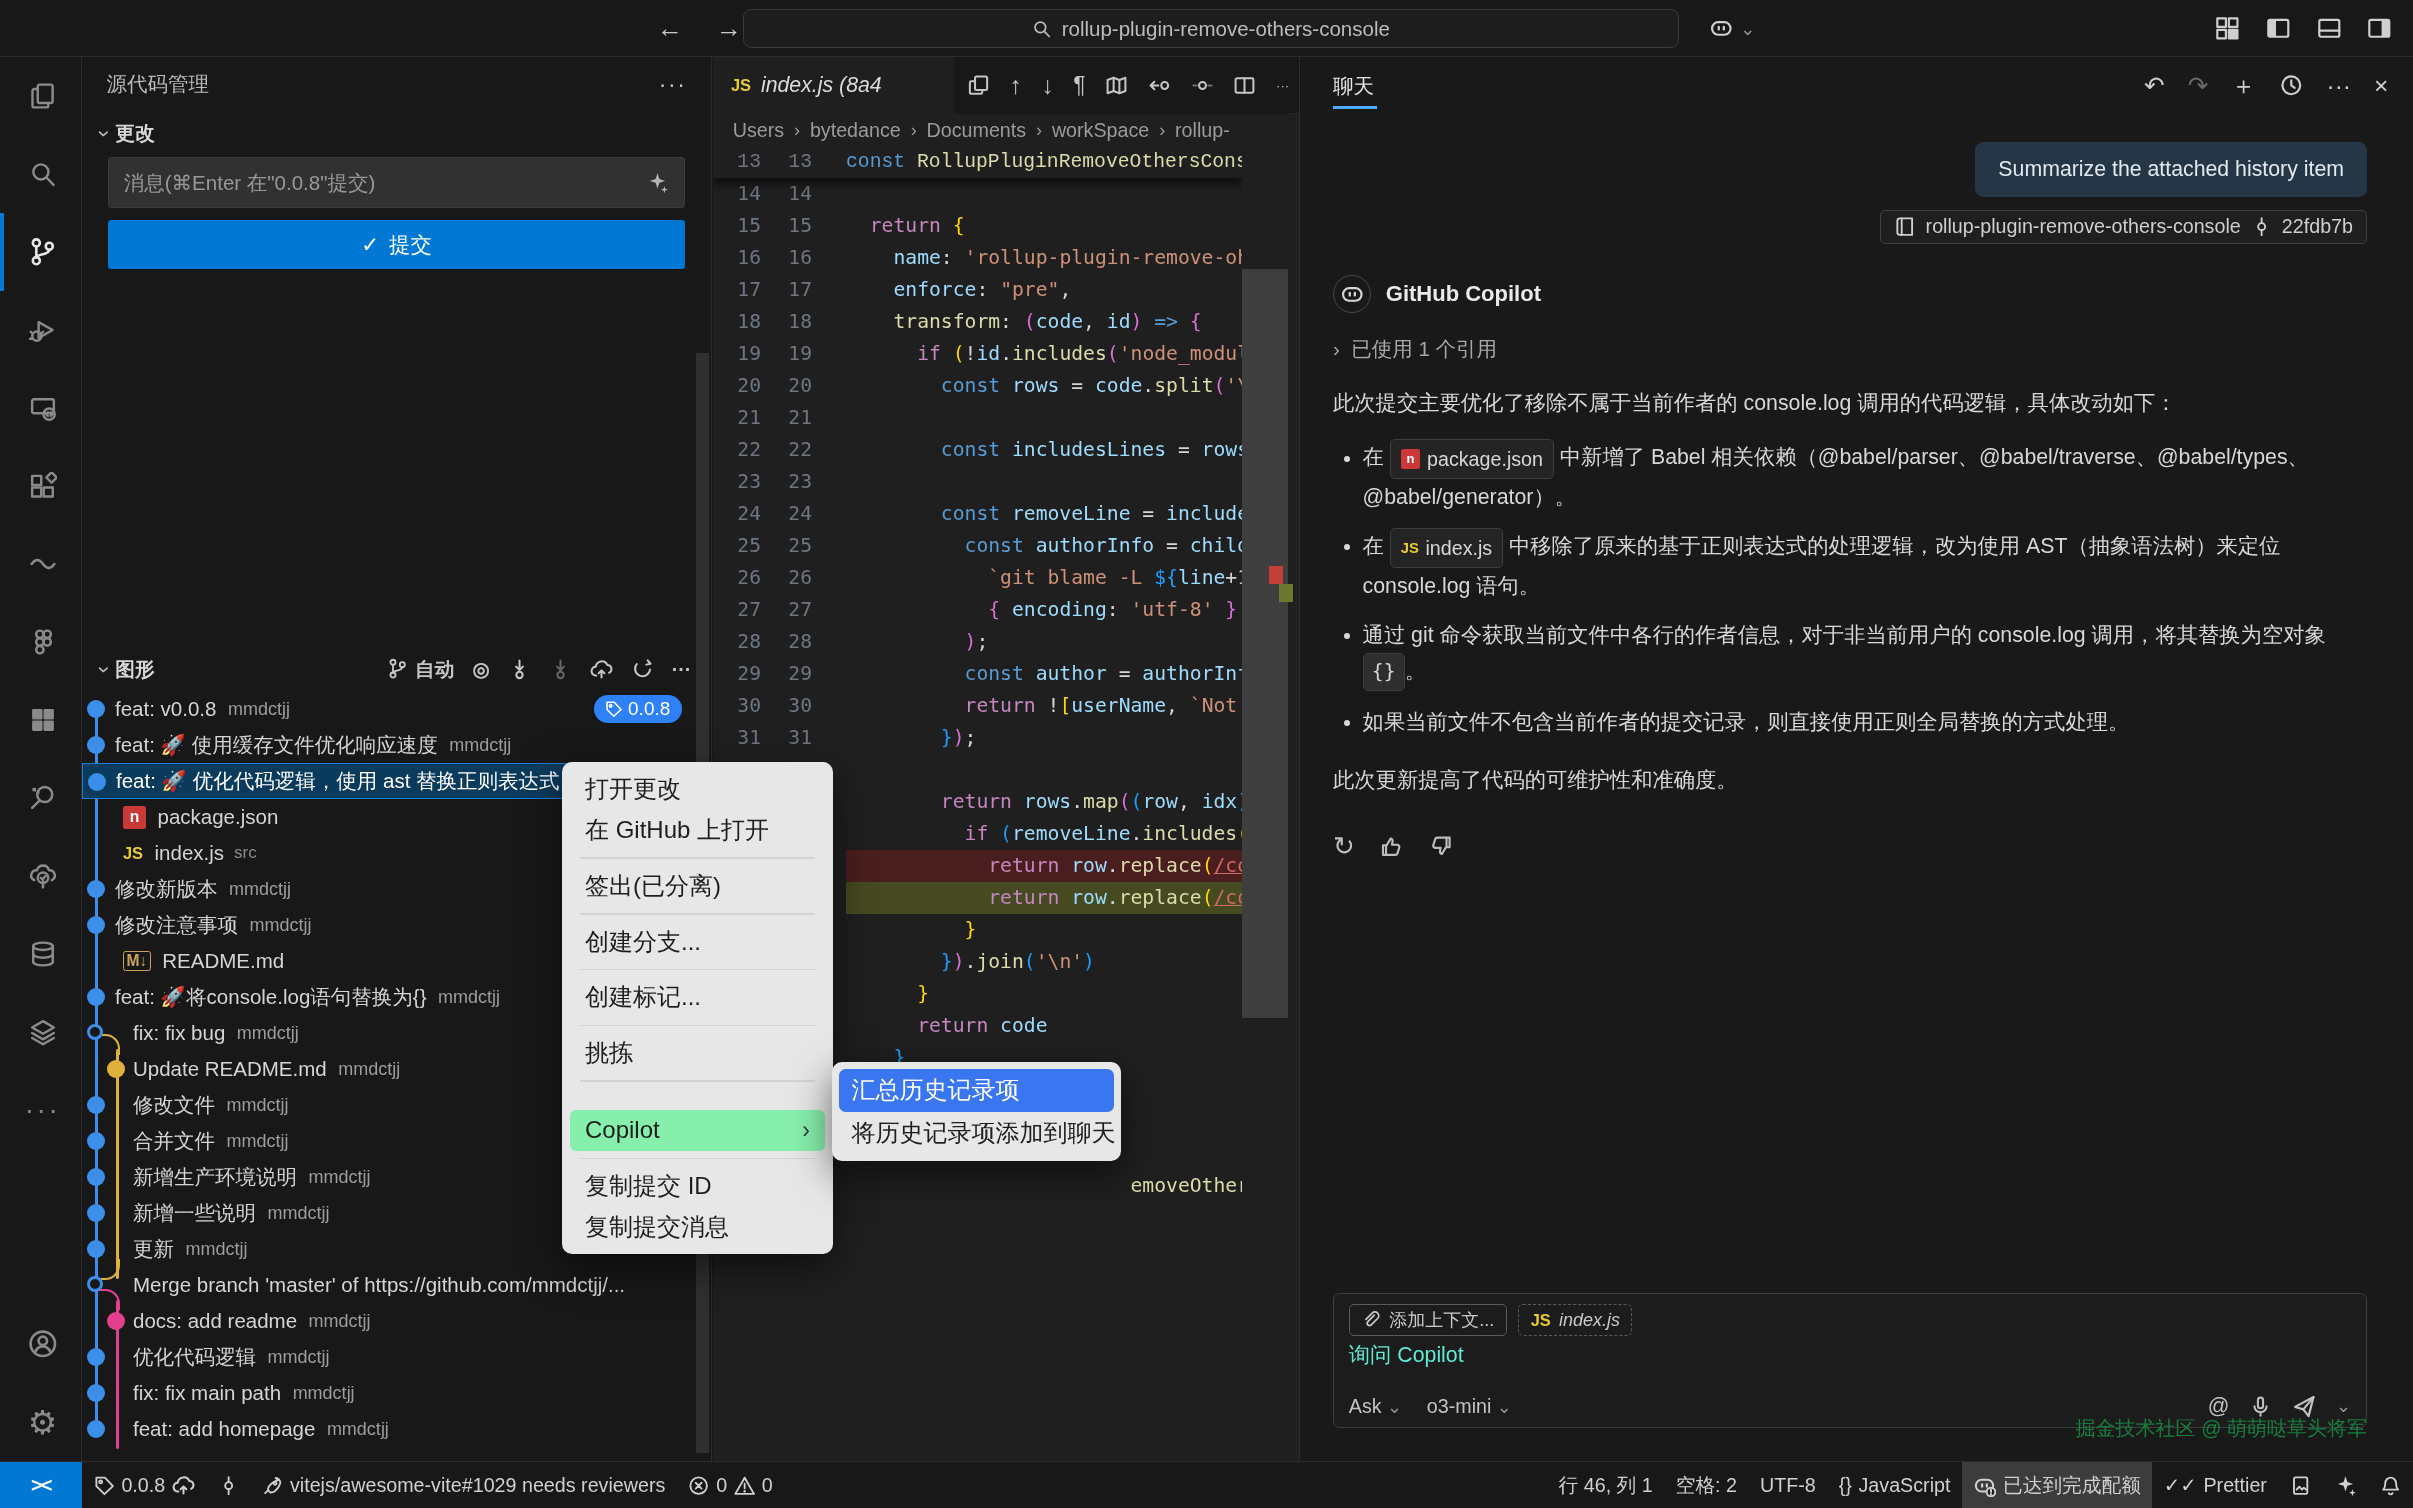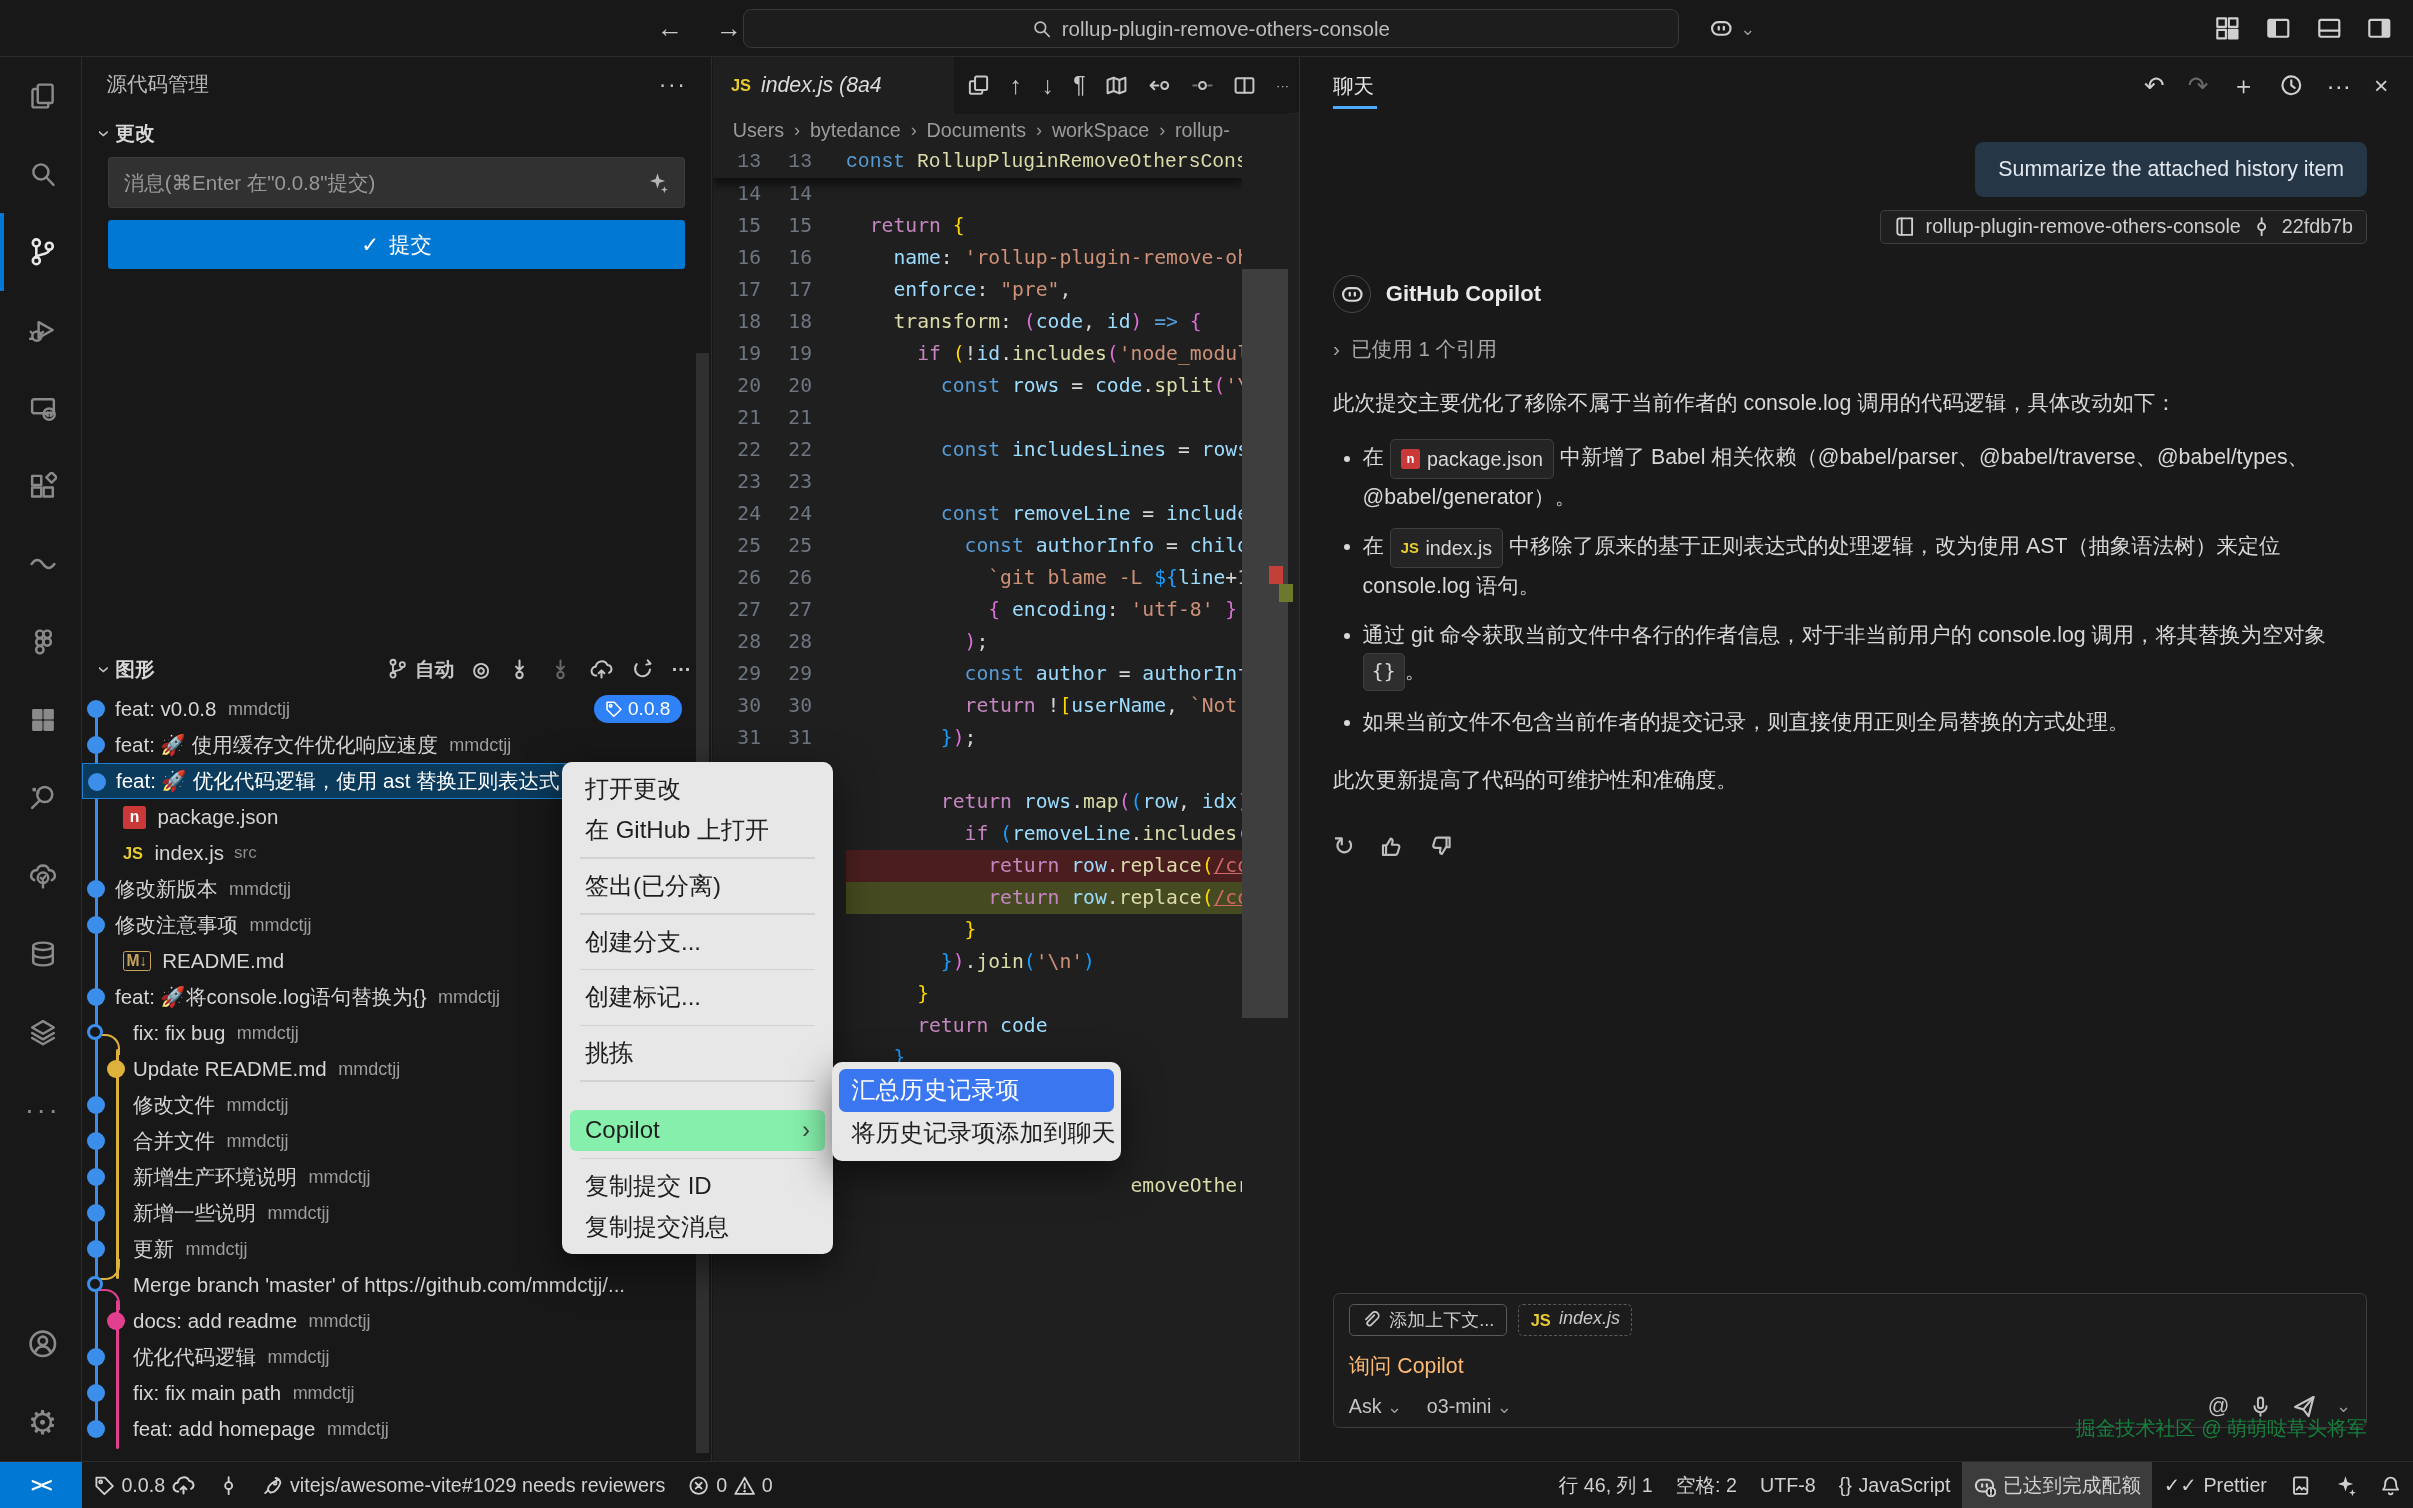--- a/index.html
+++ b/index.html
@@ -98,23 +98,23 @@
   .asst-name { font-weight:bold; font-size:22px; color:#eaeaea; }
   .refs { margin-top:21.3px; display:flex; align-items:center; gap:11.5px; color:#a8a8a8; font-size:20.5px; }
   .msg-text { margin-top:23px; font-size:21.3px; color:#d8d8d8; line-height:34px; }
   ul.bullets { margin:19.7px 0 0 29.6px; }
   ul.bullets li { margin-bottom:13px; font-size:21.3px; color:#d8d8d8; line-height:36px; }
   .inline-chip { display:inline-flex; align-items:center; gap:6.6px; border:1.6px solid #3e3e3e; background:#242424; border-radius:4.9px; padding:0.8px 9.9px; font-size:19.7px; vertical-align:middle; }
   .inline-chip.codechip { font-family:"DejaVu Sans Mono", monospace; background:#2e2e2e; padding:0 8.2px; }
   .actions { margin-top:34px; display:flex; align-items:center; gap:24.6px; color:#bdbdbd; font-size:26px; }
   .chat-input-box { position:absolute; left:33px; right:46px; bottom:33px; height:135px; border:1.6px solid #3e3e3e; background:#1c1c1c; border-radius:6.6px; padding:9.9px 14.8px; }
   .ci-chips { display:flex; gap:11.5px; }
-  .ci-chip { display:flex; gap:8.2px; border:0.8px solid #5a5a5a; border-radius:4.9px; padding:3.3px 11.5px; font-size:18px; color:#c9c9c9; }
+  .ci-chip { display:flex; align-items:center; gap:8.2px; border:0.8px solid #5a5a5a; border-radius:4.9px; padding:3.3px 11.5px; font-size:18px; color:#c9c9c9; }
   .ci-chip.dashed { border-style:dashed; font-style:italic; }
-  .ci-placeholder { margin-top:15px; font-size:21.3px; color:#fdba74; }
+  .ci-placeholder { margin-top:4px; font-size:21.3px; color:#5eead4; }
   .ci-bottom { position:absolute; left:14.8px; right:14.8px; bottom:8.2px; display:flex; align-items:center; gap:24.6px; font-size:19.7px; color:#c3c3c3; }
   .ci-right { margin-left:auto; display:flex; align-items:center; gap:19.7px; font-size:21.3px; }
   .watermark { position:absolute; right:46px; bottom:19px; color:#15803d; font-size:20px; }
 
   
   .statusbar { position:absolute; left:0; right:0; bottom:0; height:48px; background:#181818; border-top:0.8px solid #2b2b2b; display:flex; align-items:center; font-size:19.7px; color:#d0d0d0; }
   .sb-remote { width:82px; height:100%; background:#0078d4; color:#fff; display:flex; align-items:center; justify-content:center; font-weight:bold; font-size:19.7px; letter-spacing:-1.6px; }
   .sb-item { display:flex; align-items:center; gap:6.6px; padding:0 11.5px; height:100%; }
   .sb-sp { flex:1; }
   .sb-quota { background:#3c3c3c; }

